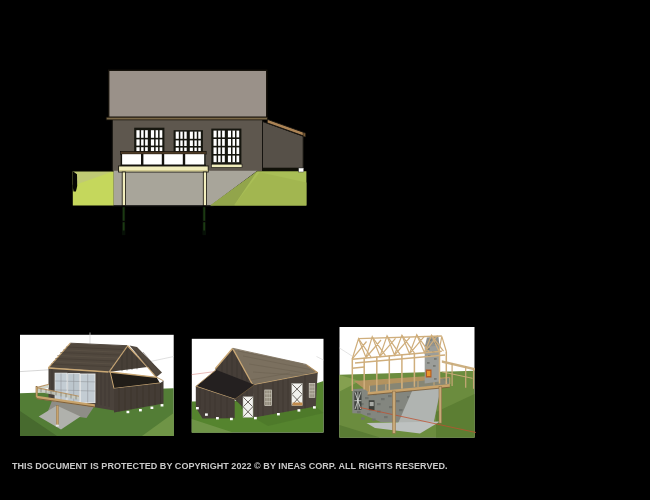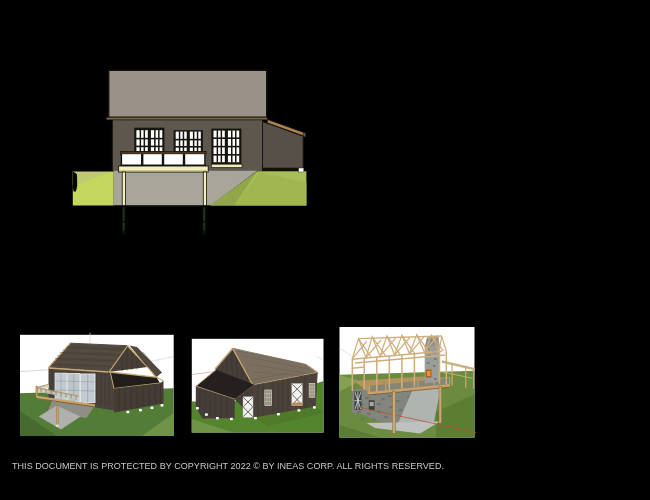--- a/index.html
+++ b/index.html
@@ -1,17 +1,17 @@
 <!DOCTYPE html>
 <html><head>
 <meta charset="utf-8">
 <style>
   html,body{margin:0;padding:0;background:#000;}
   #page{position:relative;width:650px;height:500px;background:#8b5cf6;overflow:hidden;
-        font-family:"Liberation Sans", sans-serif;}
+        font-family:"Liberation Sans", sans-serif;font-weight:bold;}
   svg{position:absolute;left:0;top:0;}
 </style>
 </head>
 <body>
 <div id="page">
 <svg width="650" height="500" viewBox="0 0 650 500">
 
   <rect x="0" y="0" width="650" height="500" fill="#000000"></rect>
 
   <rect x="112.3" y="119" width="150.2" height="52.5" fill="#5e574e" stroke="#15130f" stroke-width="1"></rect>

